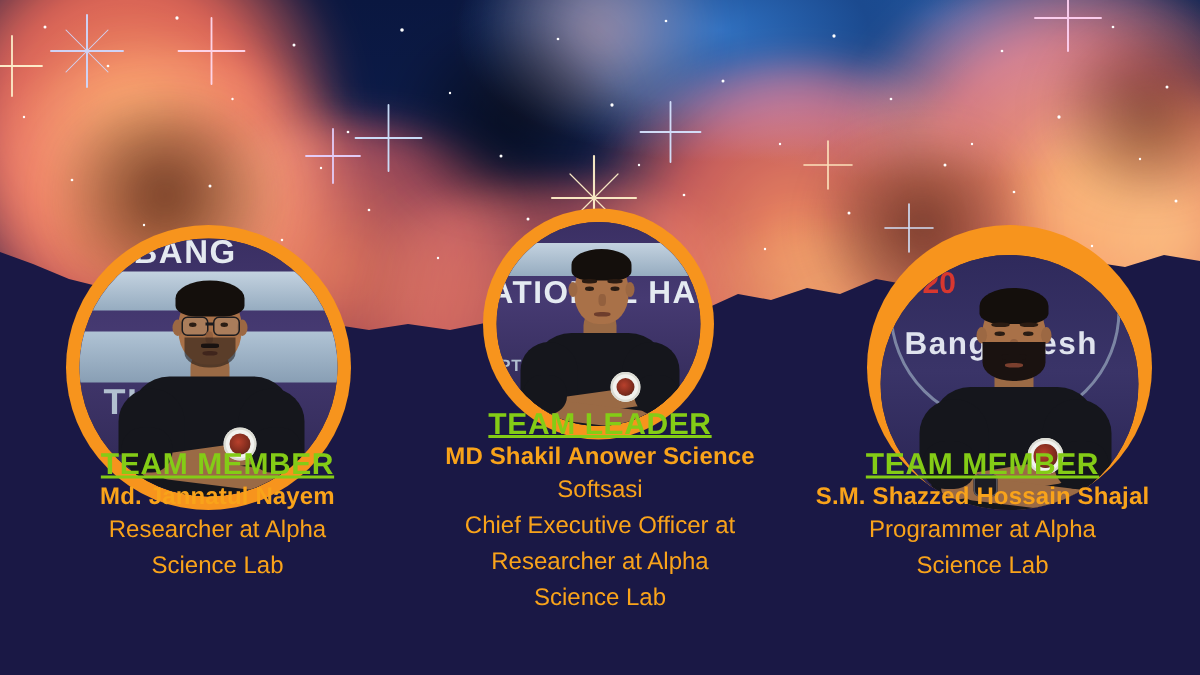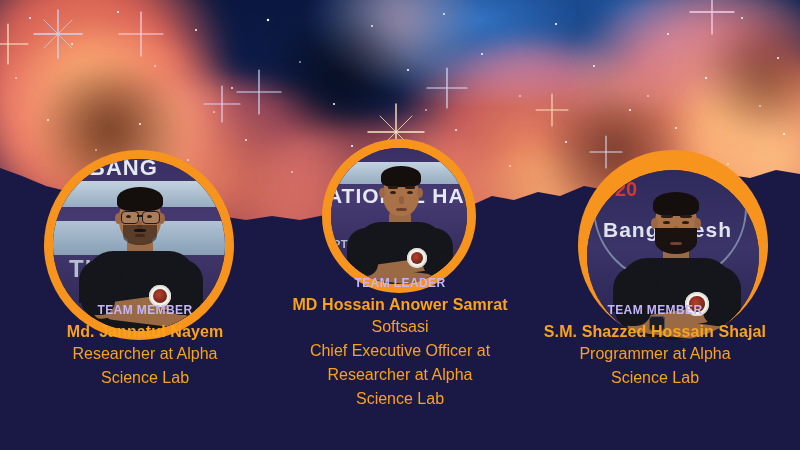--- a/index.html
+++ b/index.html
@@ -195,26 +195,27 @@
     box-shadow: inset 0 0 0 1px #51525c;
   }
 
   
   .caption {
     position: absolute;
     text-align: center;
     z-index: 35;
   }
   .role {
-    color: #c4b5fd;
+    color: #84cc16;
     font-weight: 700;
-    font-size: 12px;
+    font-size: 20px;
     letter-spacing: .4px;
     line-height: 21px;
     margin: 0;
+    text-decoration: underline;
   }
   .name {
     color: #f9a31a;
     font-weight: 700;
     font-size: 16px;
     letter-spacing: .1px;
     line-height: 21px;
     margin: 0;
   }
   .desc {
@@ -414,21 +415,21 @@
           <div class="sleeve" style="left:92px; top:102px; width:29px; height:26px; border-radius:12px;"></div>
           <div class="badge" style="left:76px; top:100px; width:20px; height:20px;">
             <div class="badge-in"></div>
           </div>
         </div>
       </div>
     </div>
 
     <div class="caption" style="left:255px; top:273px; width:290px;">
       <p class="role">TEAM LEADER</p>
-      <p class="name">MD Hossain Anower Samrat</p>
+      <p class="name">MD Shakil Anower Science</p>
       <p class="desc">Softsasi</p>
       <p class="desc">Chief Executive Officer at</p>
       <p class="desc">Researcher at Alpha</p>
       <p class="desc">Science Lab</p>
     </div>
   </div>
 
   <div class="member">
     <div class="avatar" style="left:578px; top:150px; width:190px; height:190px;">
       <div class="avatar-inner" style="left:9px; top:20px; width:172px; height:172px;">

